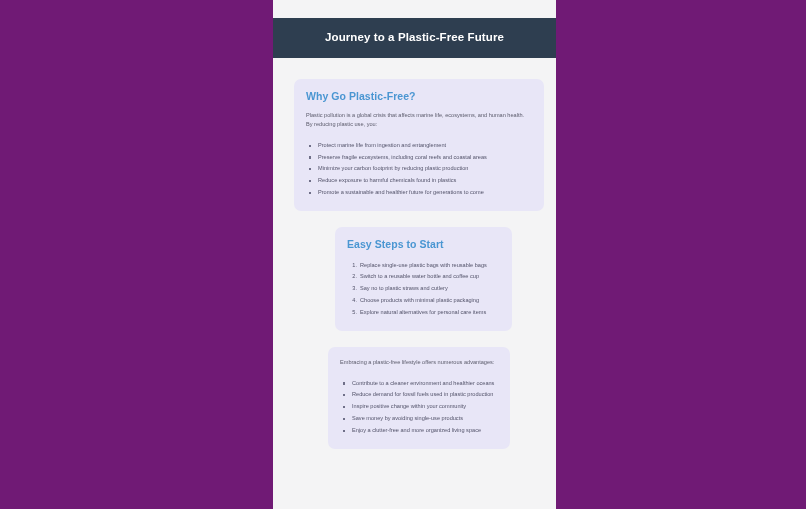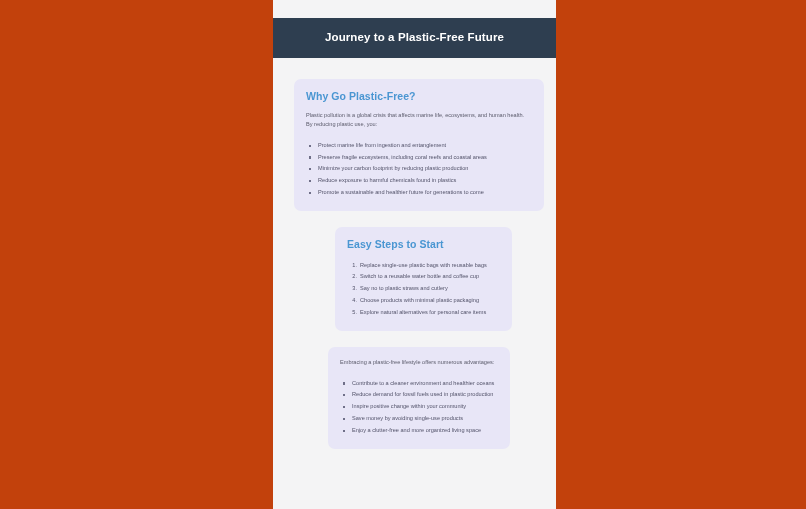--- a/index.html
+++ b/index.html
@@ -13,21 +13,21 @@
     overflow: hidden;
     background: #ffffff;
     font-family: "Liberation Sans", sans-serif;
     -webkit-font-smoothing: antialiased;
   }
 
   .viewport {
     position: relative;
     width: 806px;
     height: 509px;
-    background: #c2410c;
+    background: #701a75;
     overflow: hidden;
   }
 
   
   .page {
     position: absolute;
     left: 273px;
     top: 0;
     width: 283px;
     height: 509px;

